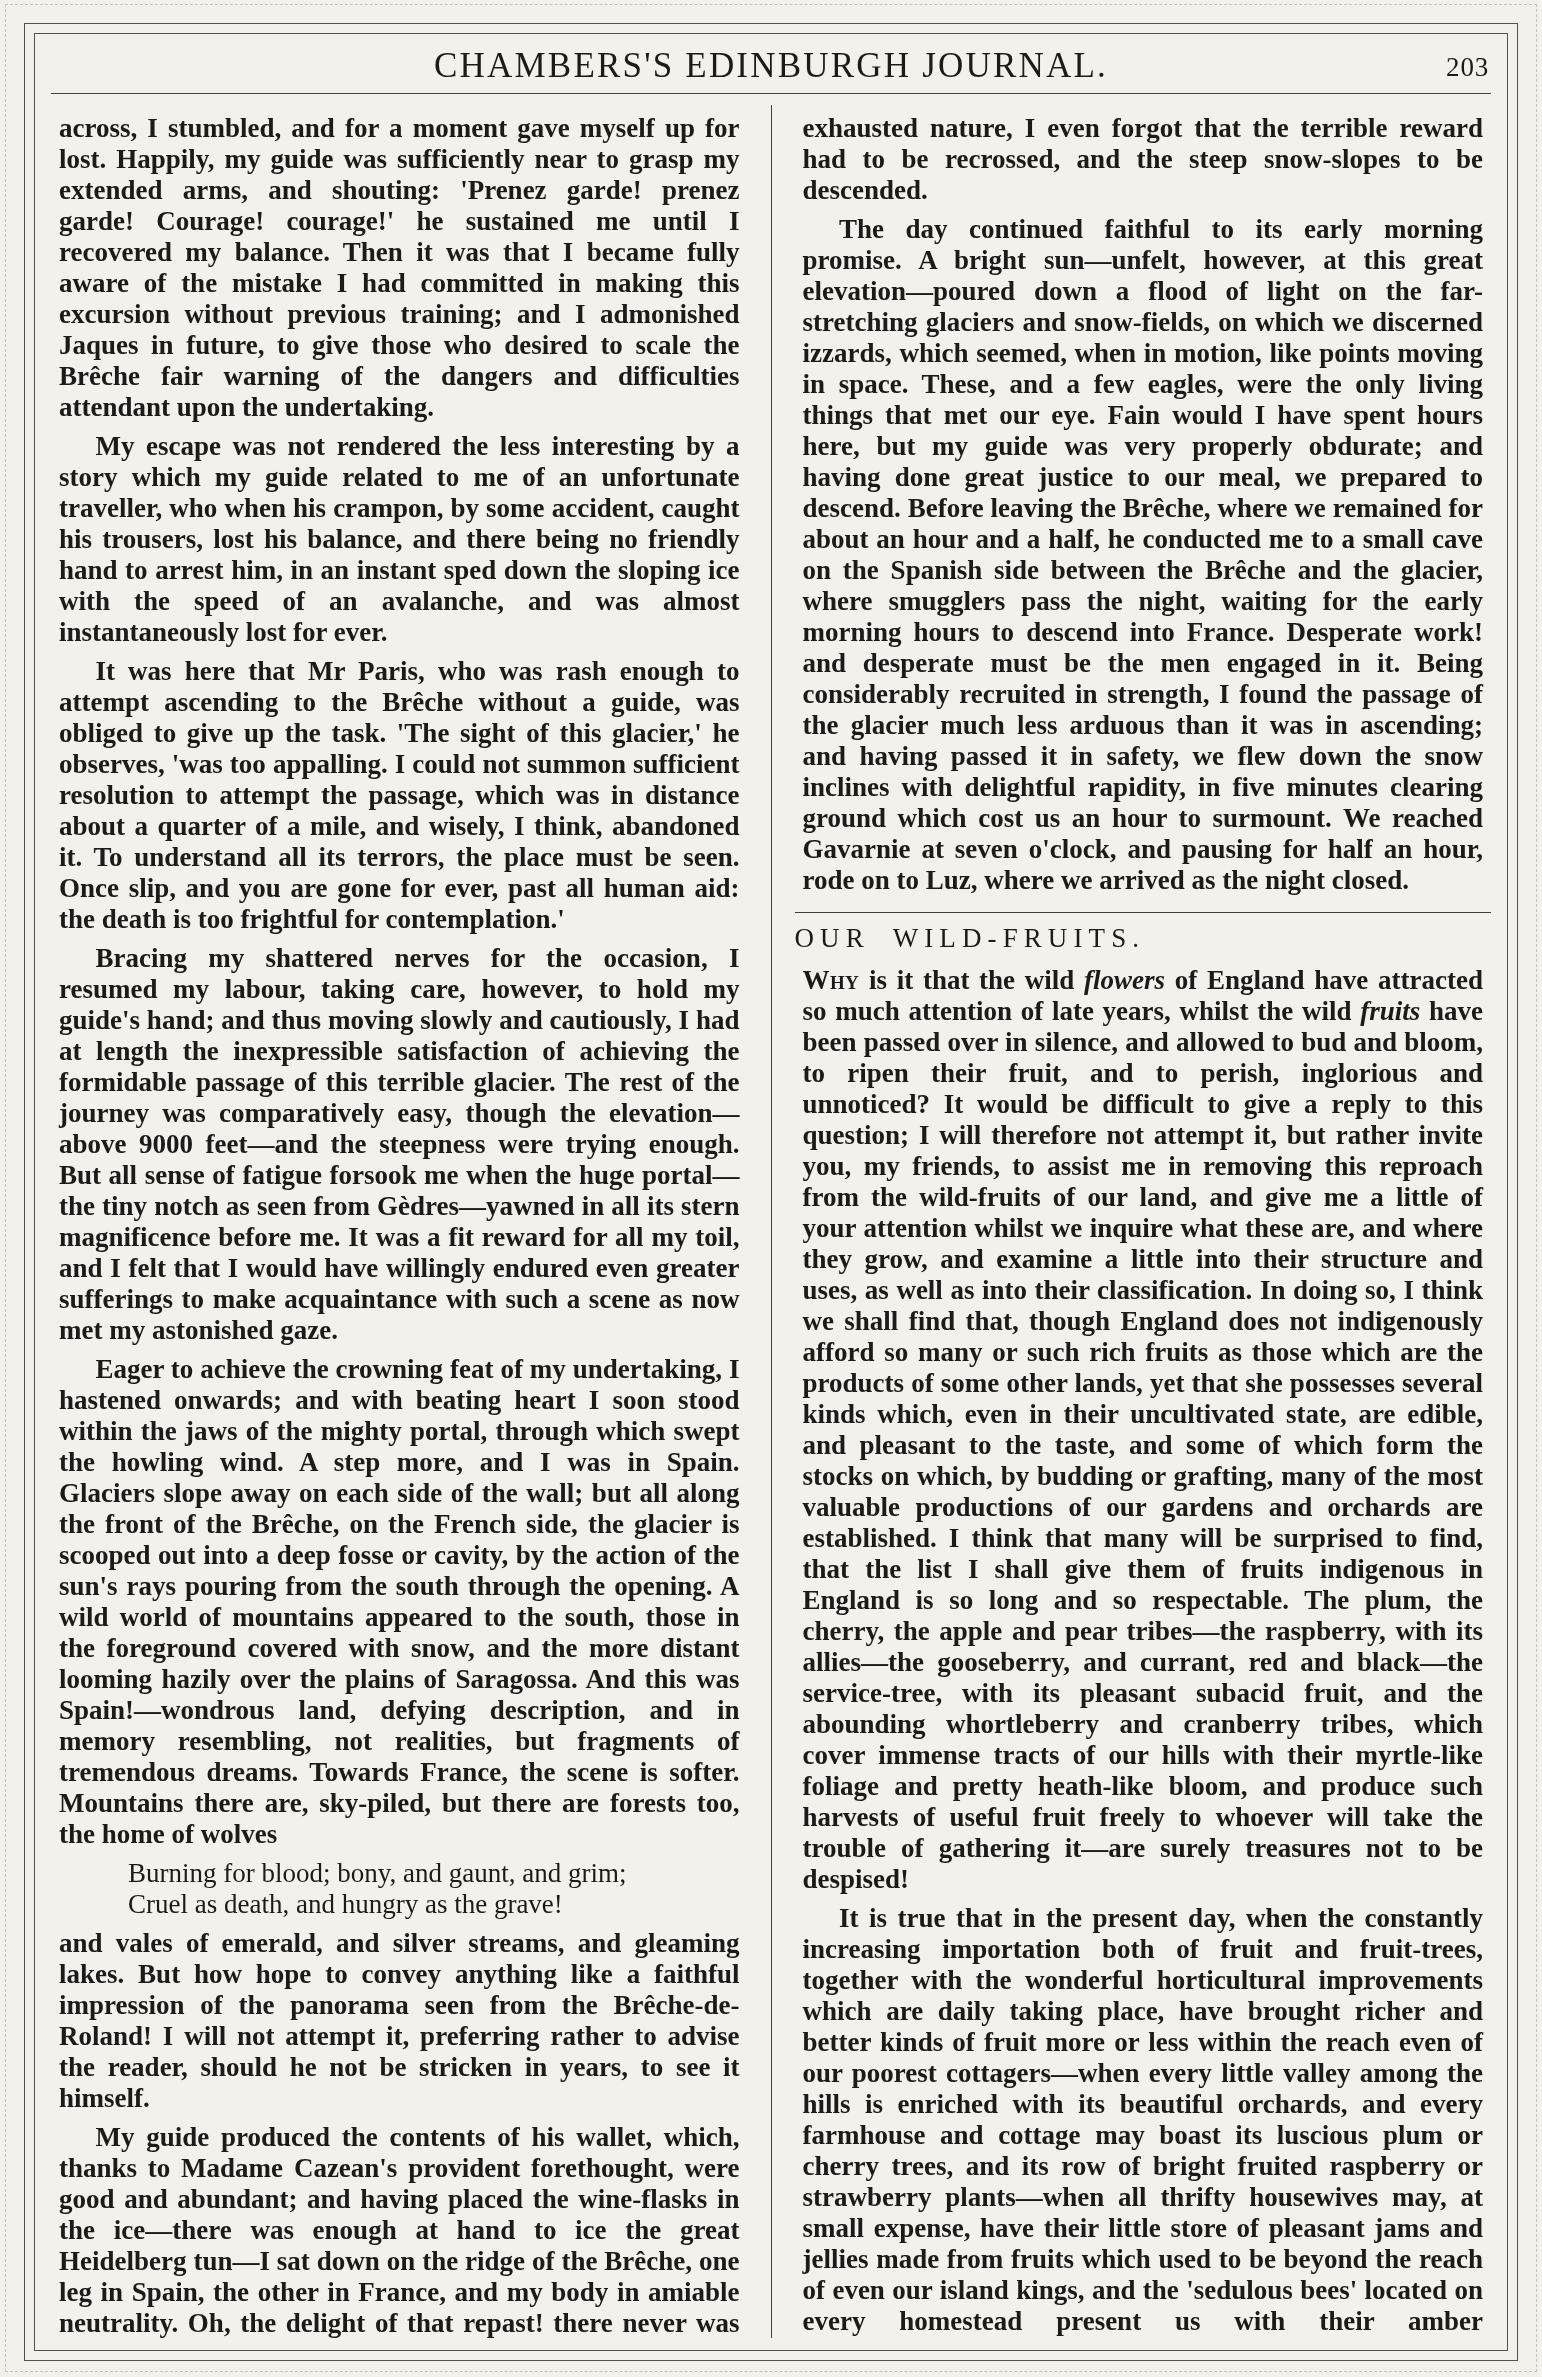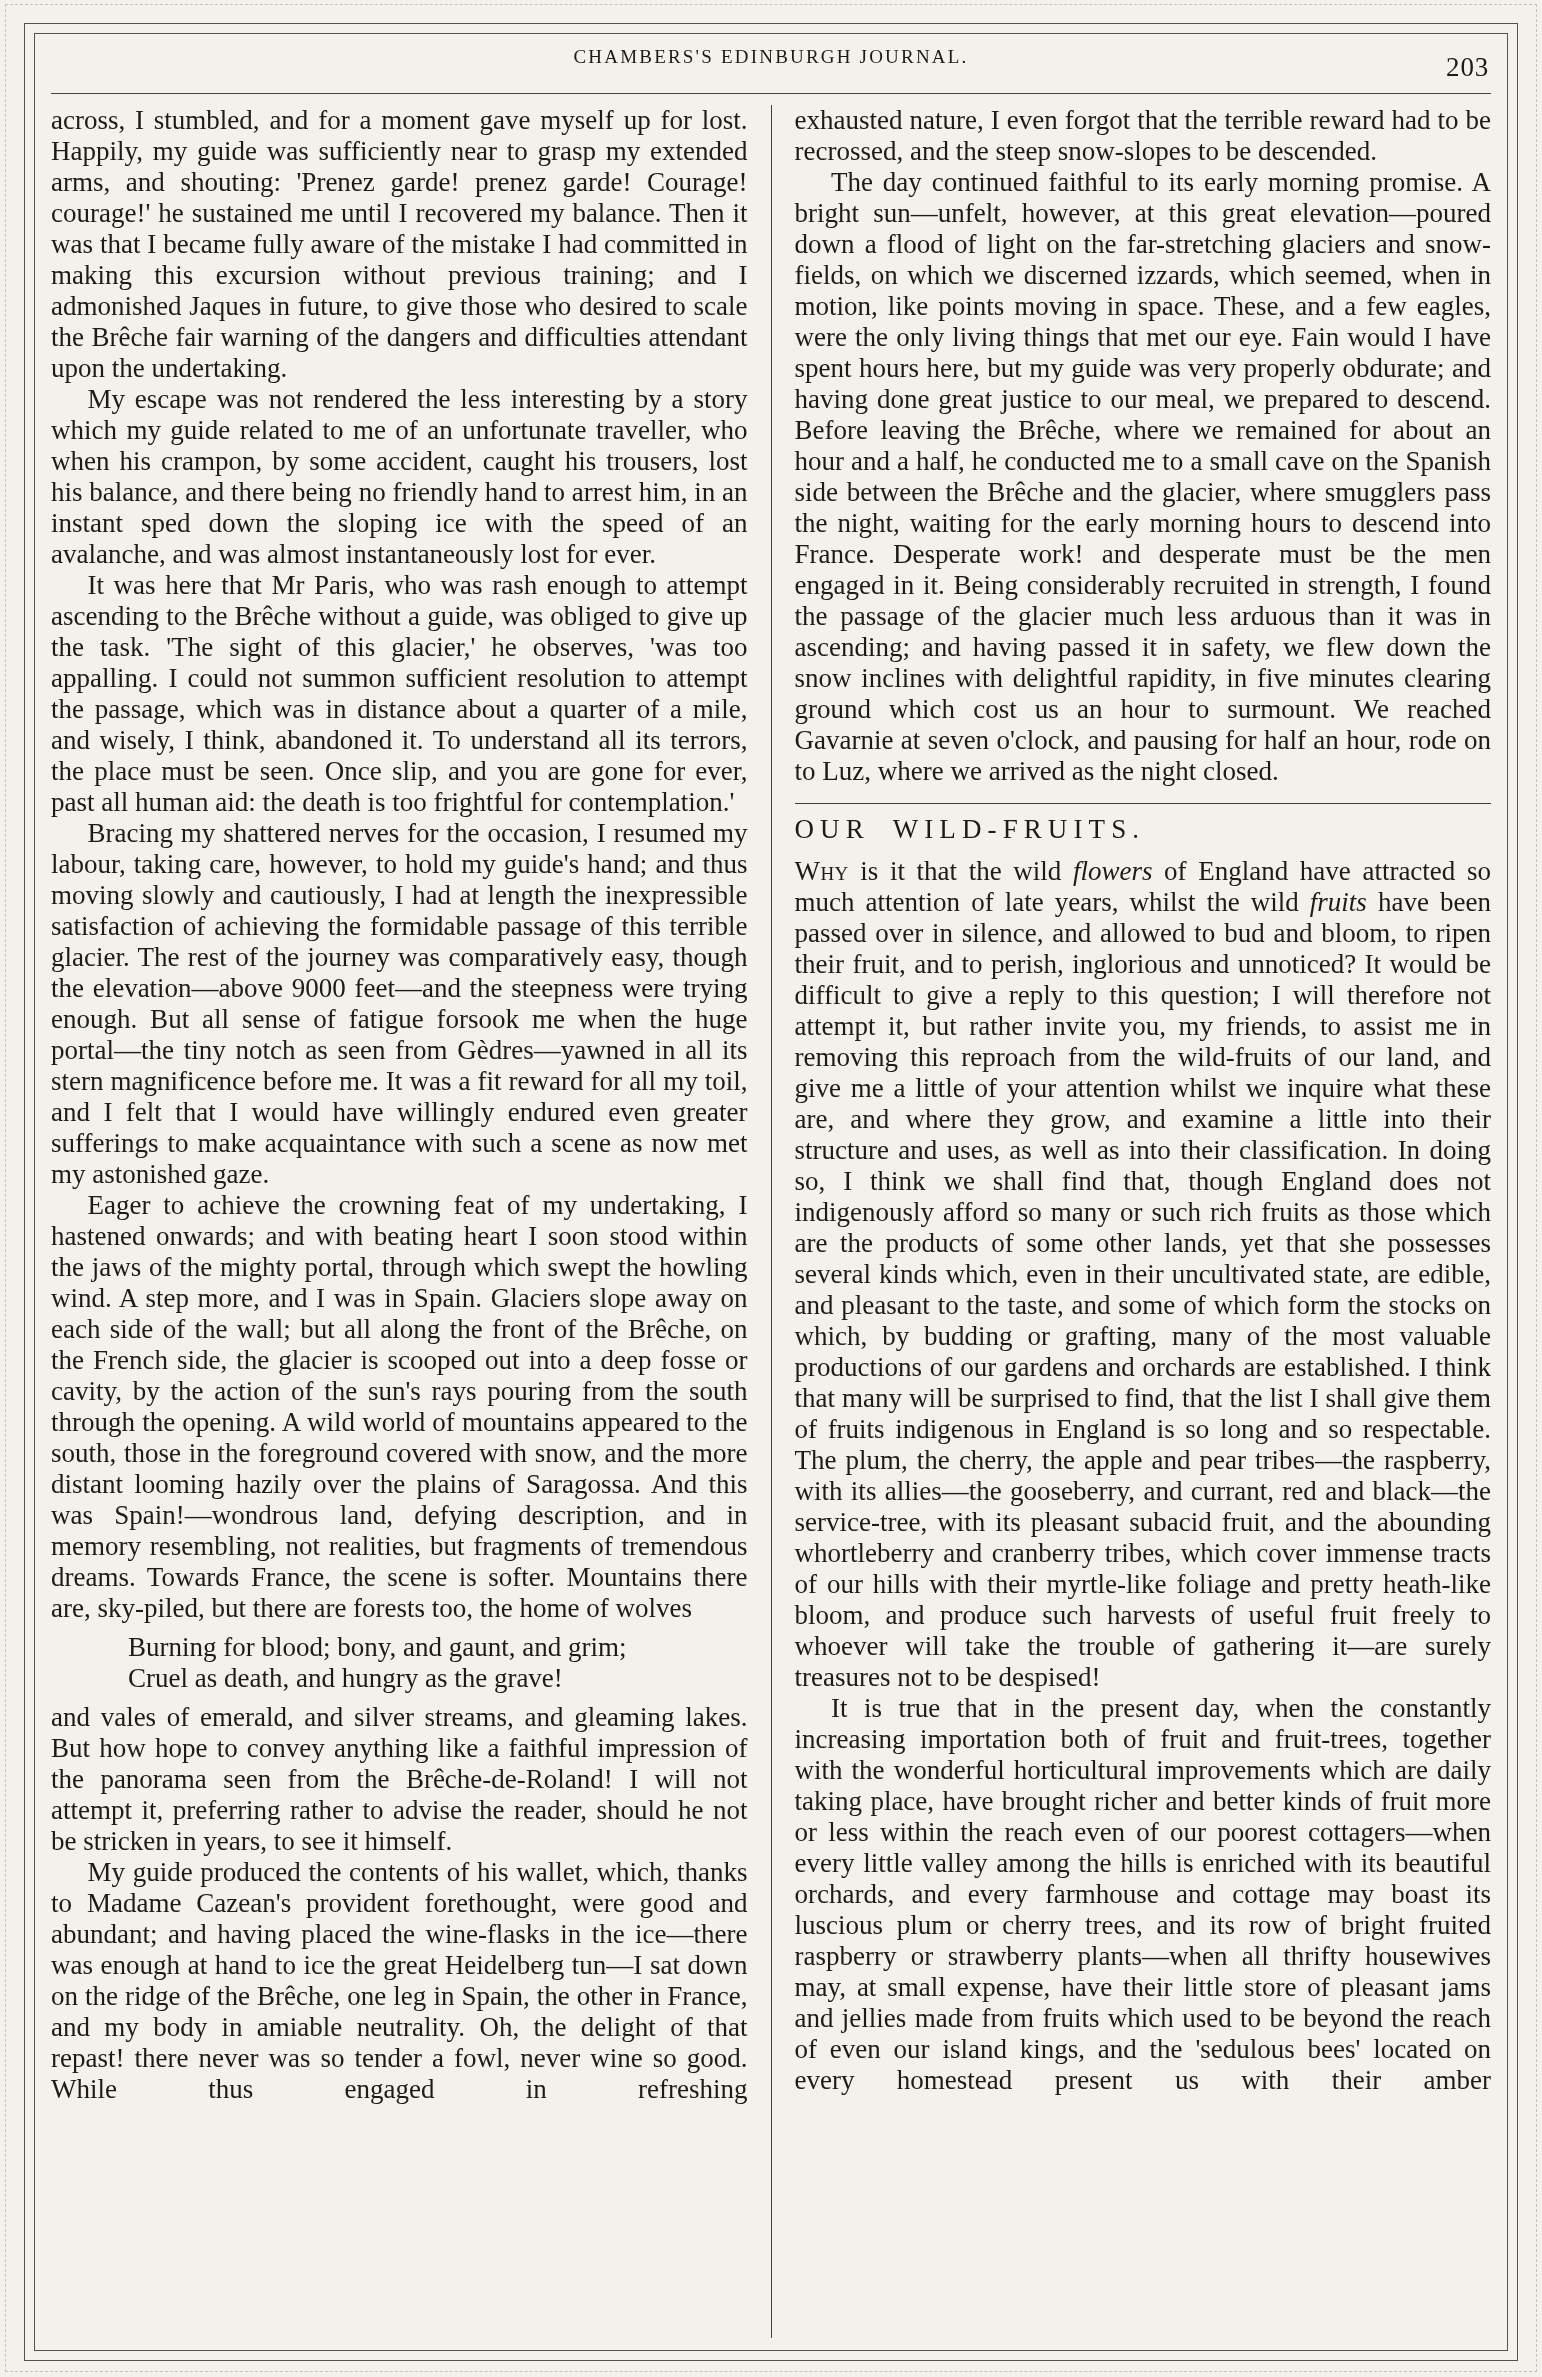--- a/index.html
+++ b/index.html
@@ -28,42 +28,42 @@
     pointer-events: none;
   }
   .content {
     position: absolute; left: 51px; right: 51px; top: 46px; bottom: 39px;
     display: flex; flex-direction: column;
     overflow: hidden;
   }
   .header { position: relative; flex: none; height: 42px; }
   .journal-title {
     text-align: center;
-    font-size: 19px;
+    font-size: 35px;
     letter-spacing: 2.2px;
     white-space: nowrap;
   }
   .page-number {
     position: absolute; right: 1.8px; top: 6px;
     font-size: 27px; letter-spacing: 0.9px;
   }
   .header-rule { flex: none; border-top: 1.8px solid #45423b; margin-top: 5.3px; }
   .columns { flex: 1; display: flex; padding-top: 10.5px; }
   .column {
     flex: 1;
     font-size: 27px;
     line-height: 31px;
     text-align: justify;
   }
   .col-divider {
     flex: none; width: 0;
     border-left: 1.8px solid #45423b;
     margin: 0 23px;
   }
-  .para { margin: 0; }
+  .para { margin: 8px; font-weight: bold; }
   .para.indent { text-indent: 1.35em; }
   .para.runon { text-align-last: justify; }
   .poem { margin: 8px 0 8px 77px; text-align: left; }
   .poem-line { white-space: nowrap; }
   .section-rule { border-top: 1.8px solid #403d36; margin: 16px 0 8.8px; }
   .section-heading {
     font-size: 27px;
     font-weight: normal;
     text-align: left;
     letter-spacing: 6.1px;

